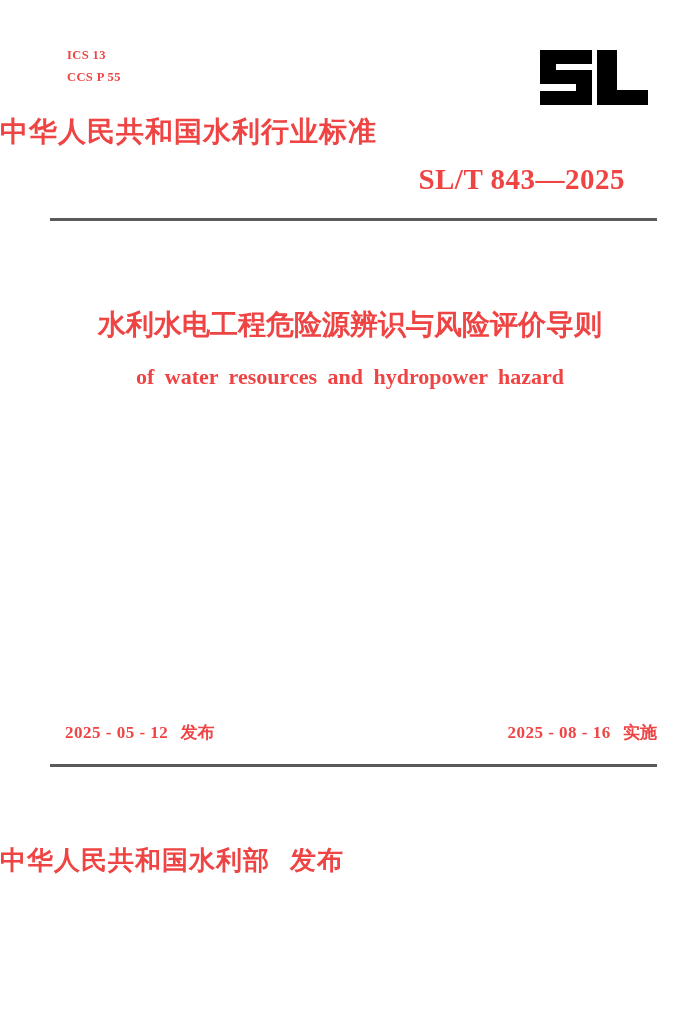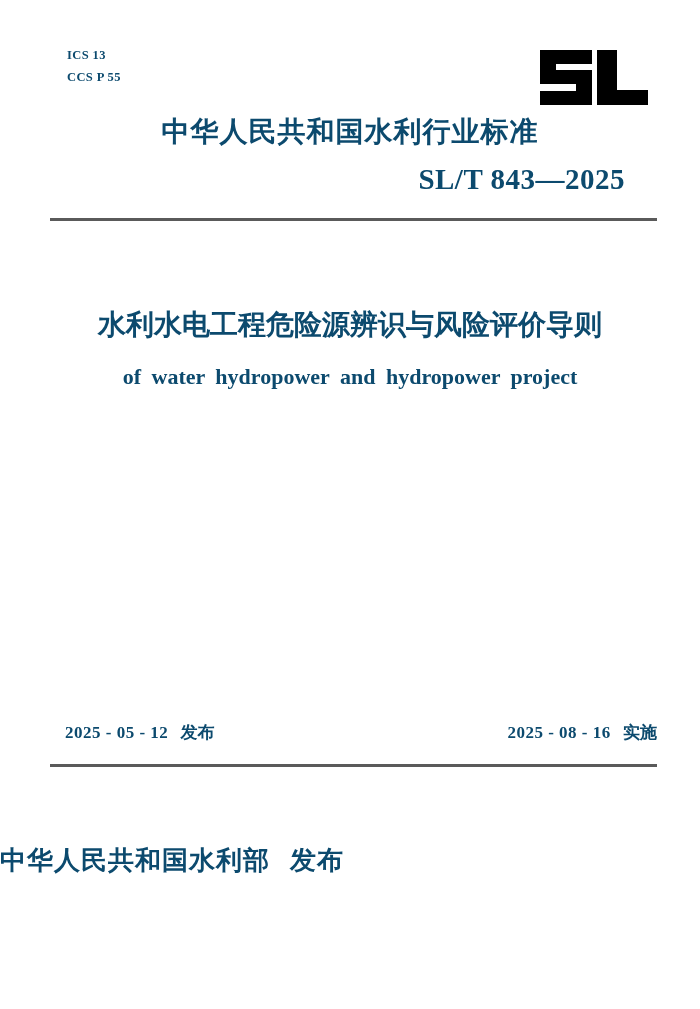--- a/index.html
+++ b/index.html
@@ -38,21 +38,20 @@
     width: 108px;
     height: 55px;
   }
 
   
   .header-cn {
     position: absolute;
     top: 113px;
     left: 0;
     width: 100%;
-    text-align: center;
     font-family: "Liberation Sans", sans-serif;
     font-weight: bold;
     font-size: 28px;
     letter-spacing: 1px;
     white-space: nowrap;
   }
 
   
   .std-number {
     position: absolute;
@@ -134,42 +133,42 @@
     white-space: nowrap;
   }
   .publisher-gap {
     display: inline-block;
     width: 20px;
   }
 </style>
 </head>
 <body>
 
-<div class="page" style="background: rgb(255, 255, 255); color: #0c4a6e;">
+<div class="page" style="background: rgb(255, 255, 255); color: #ef4444;">
 
   <div class="ics-block">
     <div>ICS 13</div>
     <div>CCS P 55</div>
   </div>
 
   <svg class="sl-logo" viewBox="0 0 108 55" xmlns="http://www.w3.org/2000/svg" aria-label="SL">
     <path d="M0,0 H52 V14 H16 V20 H52 V55 H0 V41 H36 V34 H0 Z" fill="#000000"></path>
     <path d="M57,0 H77 V40 H108 V55 H57 Z" fill="#000000"></path>
   </svg>
 
   <div class="header-cn">中华人民共和国水利行业标准</div>
 
   <div class="std-number">SL/T 843—2025</div>
 
   <div class="rule rule-top" style="background: rgb(90, 90, 90);"></div>
 
   <div class="title-cn">水利水电工程危险源辨识与风险评价导则</div>
 
   <div class="title-en">
-    <div>of water hydropower and hydropower project</div>
+    <div>of water resources and hydropower hazard</div>
   </div>
 
   <div class="dates">
     <div class="date-group date-left">
       <span class="date-num">2025 - 05 - 12</span>
       <span class="date-label">发布</span>
     </div>
     <div class="date-group">
       <span class="date-num">2025 - 08 - 16</span>
       <span class="date-label">实施</span>

